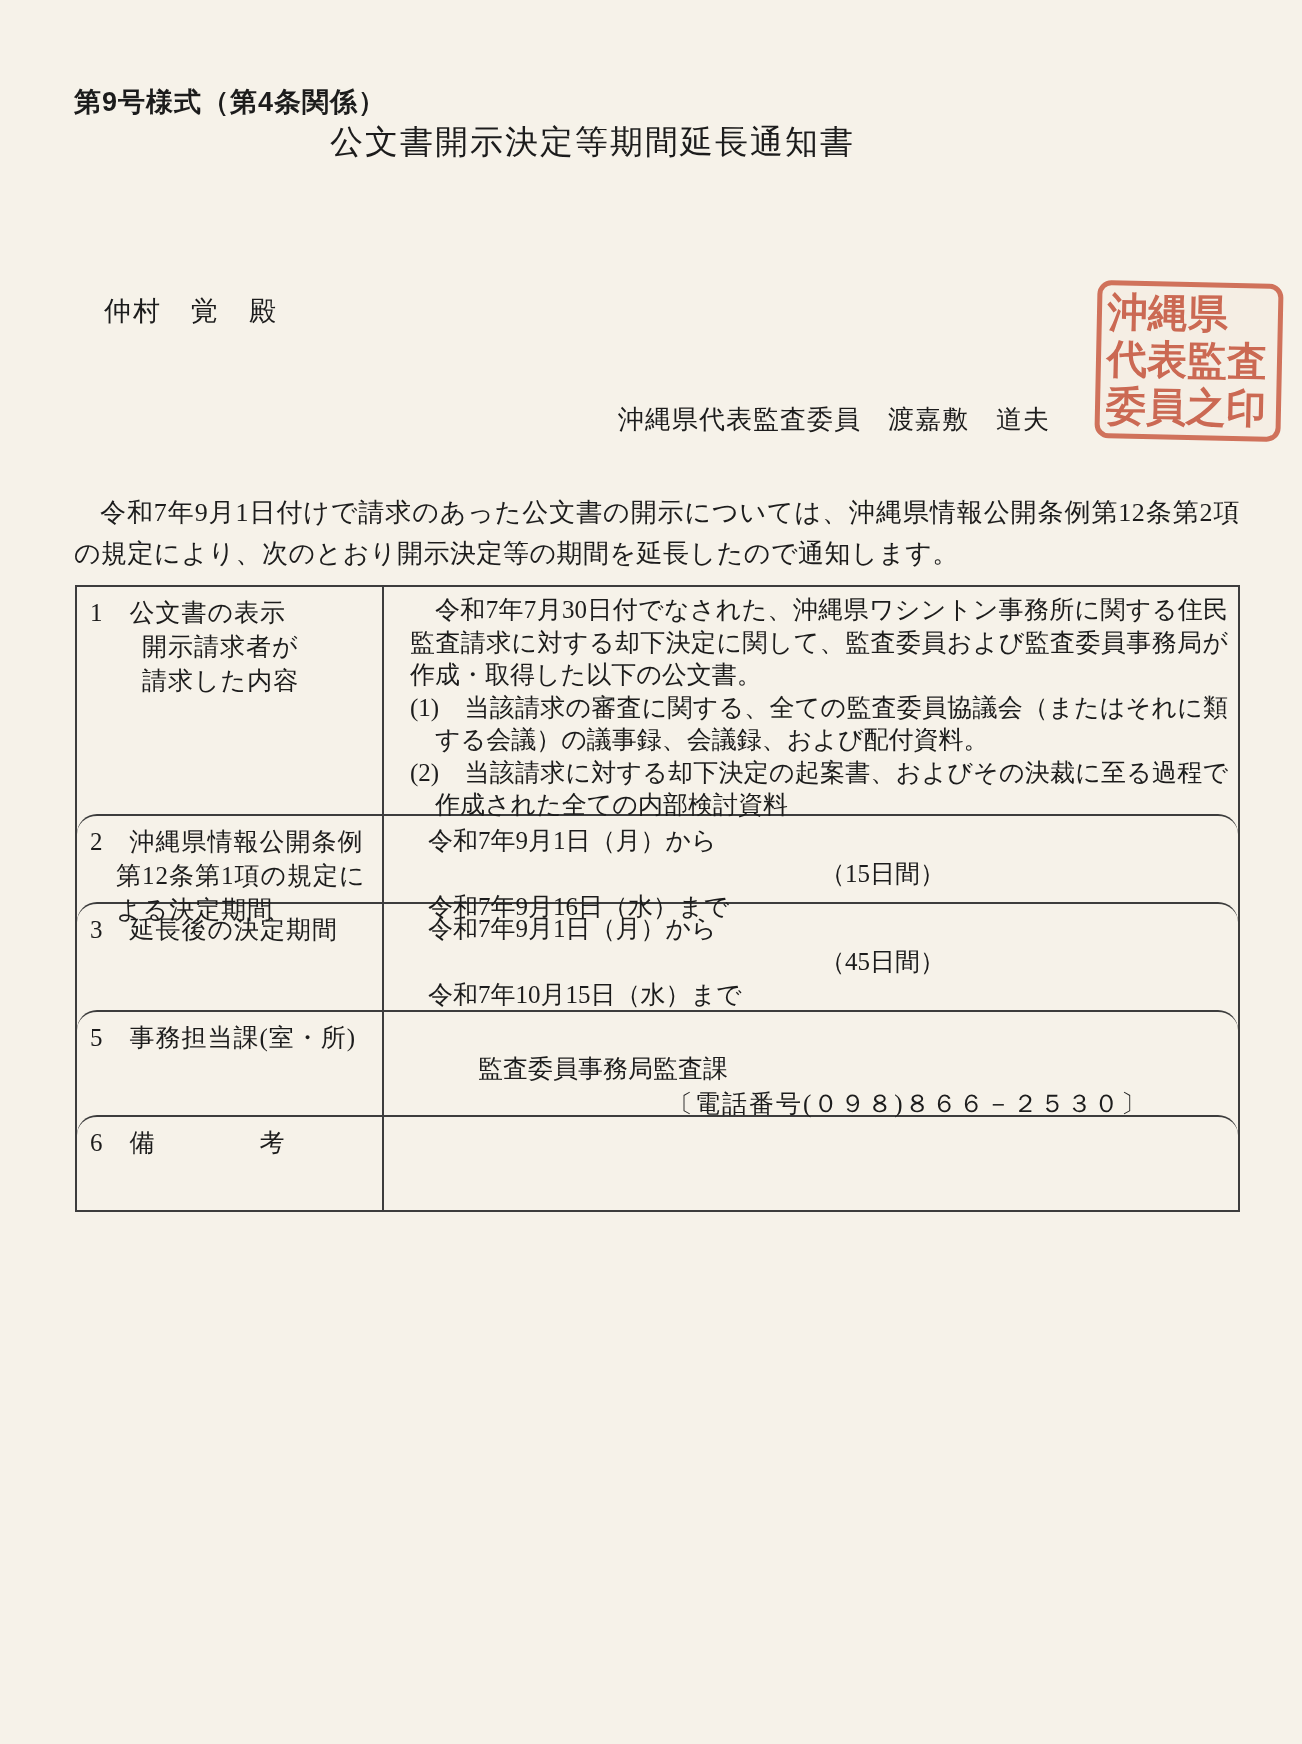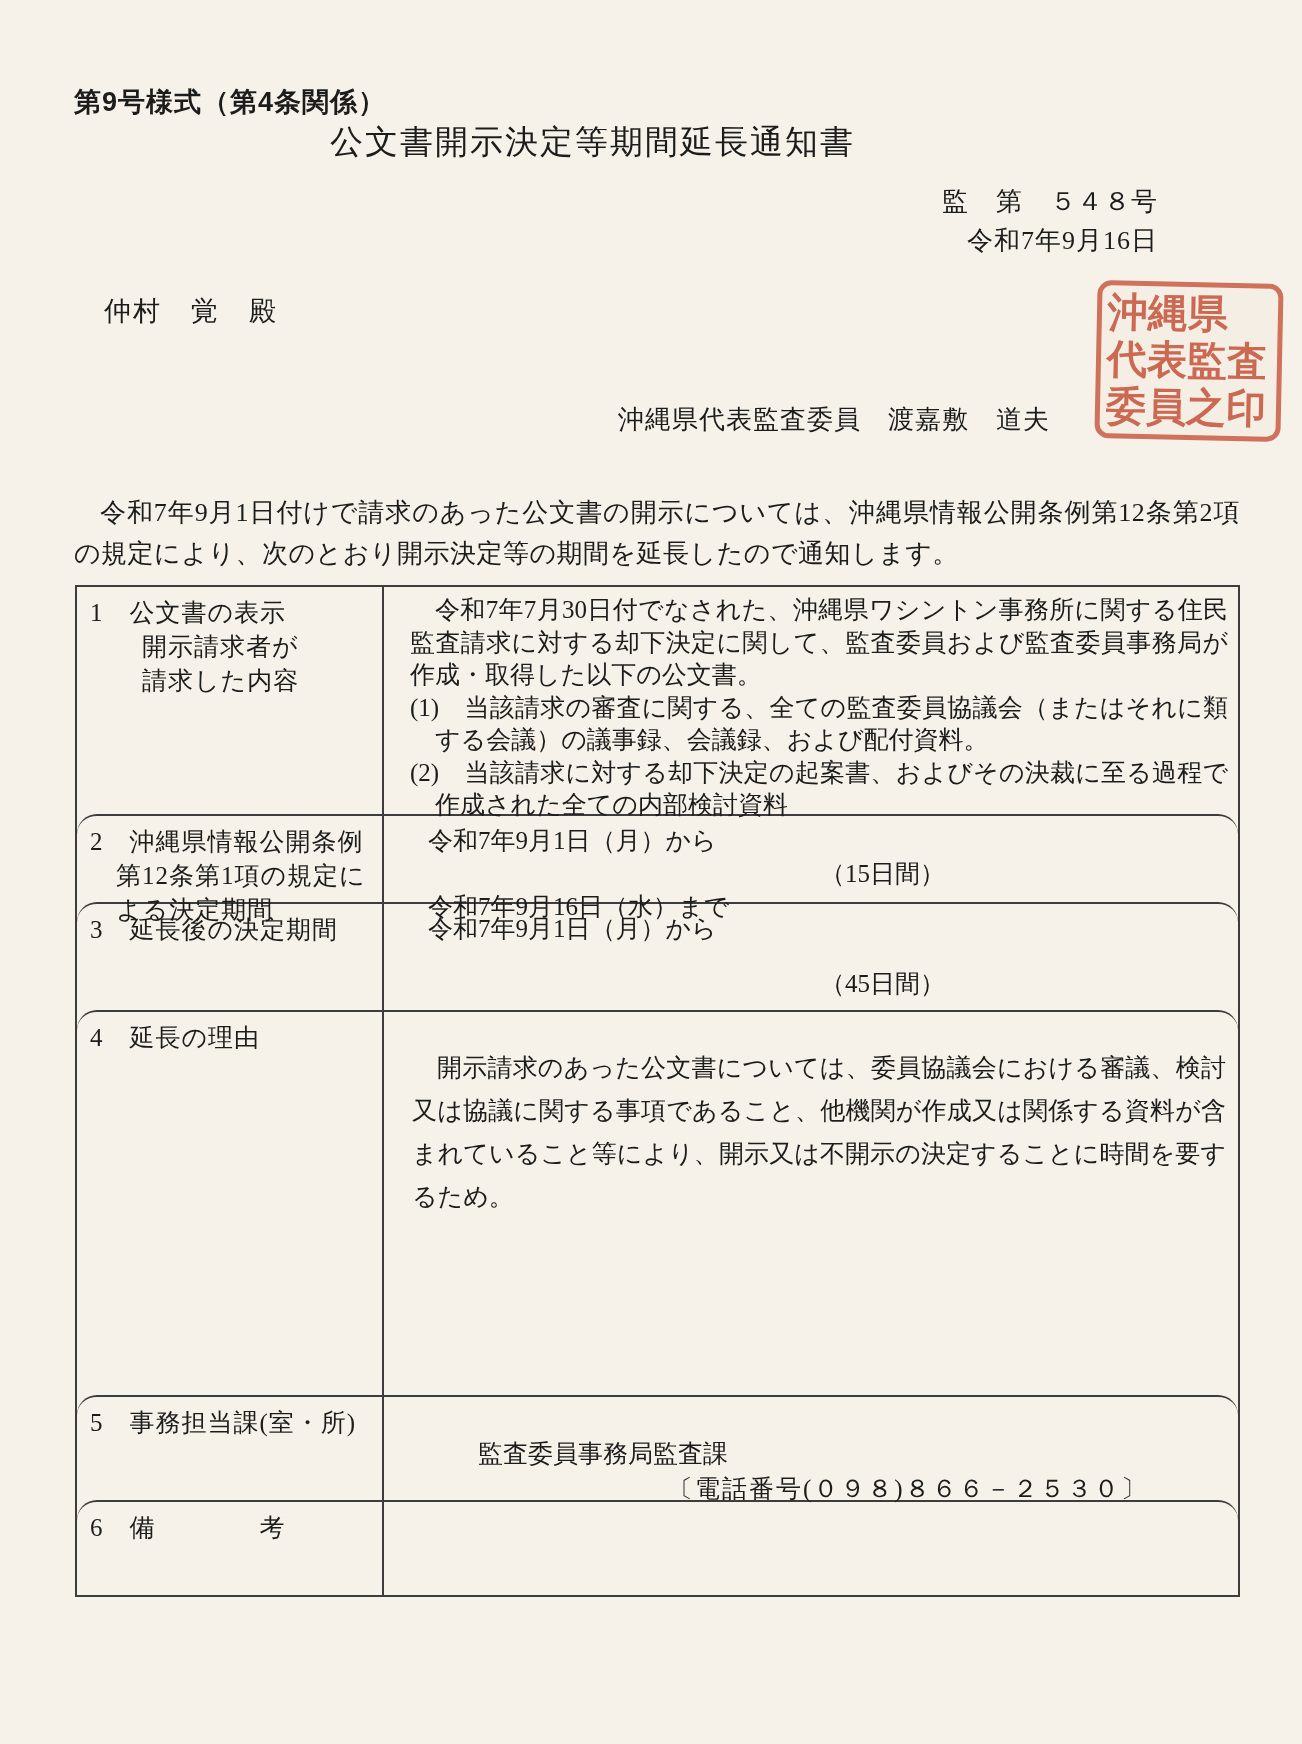--- a/index.html
+++ b/index.html
@@ -83,24 +83,20 @@
 </style>
 </head>
 <body>
 
 <div class="page">
 
   <div class="form-number">第9号様式（第4条関係）</div>
 
   <div class="doc-title">公文書開示決定等期間延長通知書</div>
 
-  <div class="doc-number-block">
-    <div>監　第　５４８号</div>
-    <div>令和7年9月16日</div>
-  </div>
 
   <div class="addressee">仲村　覚　殿</div>
 
   <div class="sender-line">沖縄県代表監査委員　渡嘉敷　道夫</div>
 
   <div class="seal">
     <div class="seal-row">沖縄県</div>
     <div class="seal-row">代表監査</div>
     <div class="seal-row">委員之印</div>
   </div>
@@ -129,29 +125,24 @@
         <div class="duration">（15日間）</div>
         <div>令和7年9月16日（水）まで</div>
       </div>
     </div>
 
     <div class="t-row r3">
       <div class="cell-left pre">3　延長後の決定期間</div>
       <div class="cell-right period-cell">
         <div>令和7年9月1日（月）から</div>
         <div class="duration">（45日間）</div>
+        <div>令和7年10月15日（水）まで</div>
       </div>
     </div>
 
-    <div class="t-row r4">
-      <div class="cell-left pre">4　延長の理由</div>
-      <div class="cell-right">
-        <div class="reason-text">開示請求のあった公文書については、委員協議会における審議、検討又は協議に関する事項であること、他機関が作成又は関係する資料が含まれていること等により、開示又は不開示の決定することに時間を要するため。</div>
-      </div>
-    </div>
 
     <div class="t-row r5">
       <div class="cell-left pre">5　事務担当課(室・所)</div>
       <div class="cell-right">
         <div>監査委員事務局監査課</div>
         <div class="phone-line">〔電話番号(０９８)８６６－２５３０〕</div>
       </div>
     </div>
 
     <div class="t-row r6">

